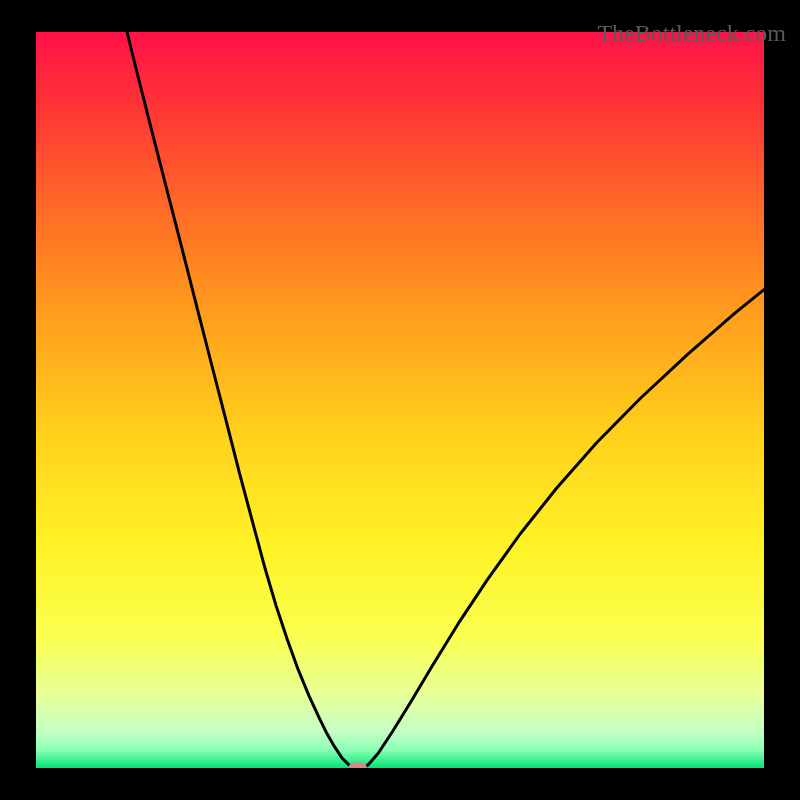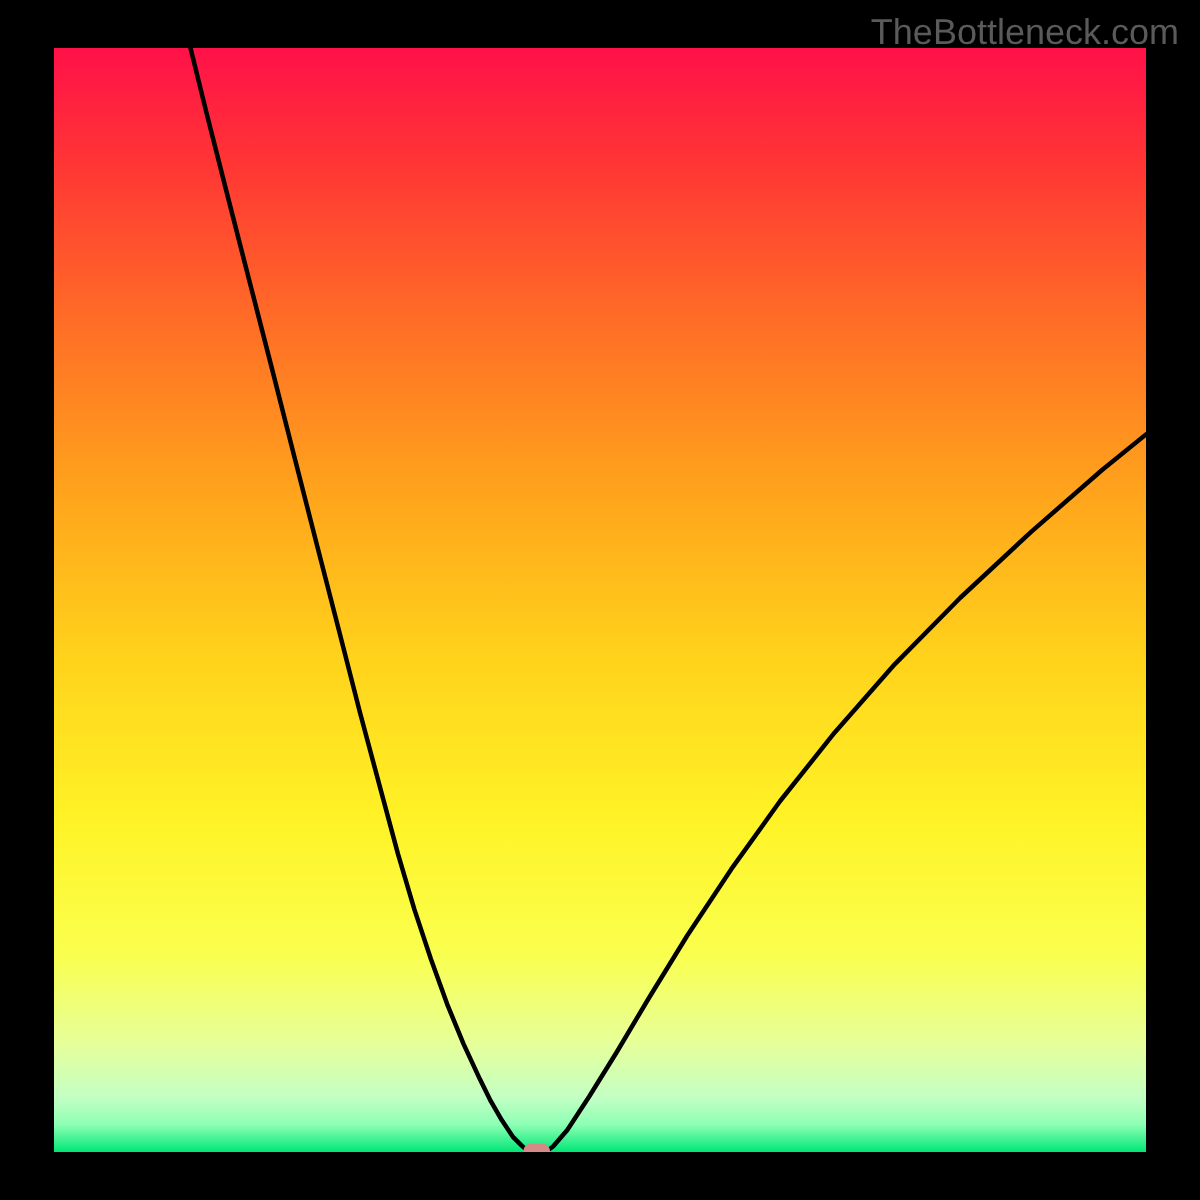--- a/index.html
+++ b/index.html
@@ -10,24 +10,24 @@
     overflow: hidden;
     background: #000;
   }
   .chart-container {
     position: relative;
     width: 800px;
     height: 800px;
   }
   .watermark {
     position: absolute;
-    top: 8px;
+    top: 20px;
     right: 14px;
     color: #5a5a5a;
-    font-family: Liberation Sans, sans-serif;
+    font-family: Liberation Serif, serif;
     font-size: 24px;
     font-weight: 500;
     z-index: 50;
     letter-spacing: 0px;
   }
   svg.plot {
     position: absolute;
     left: 0;
     top: 0;
   }

